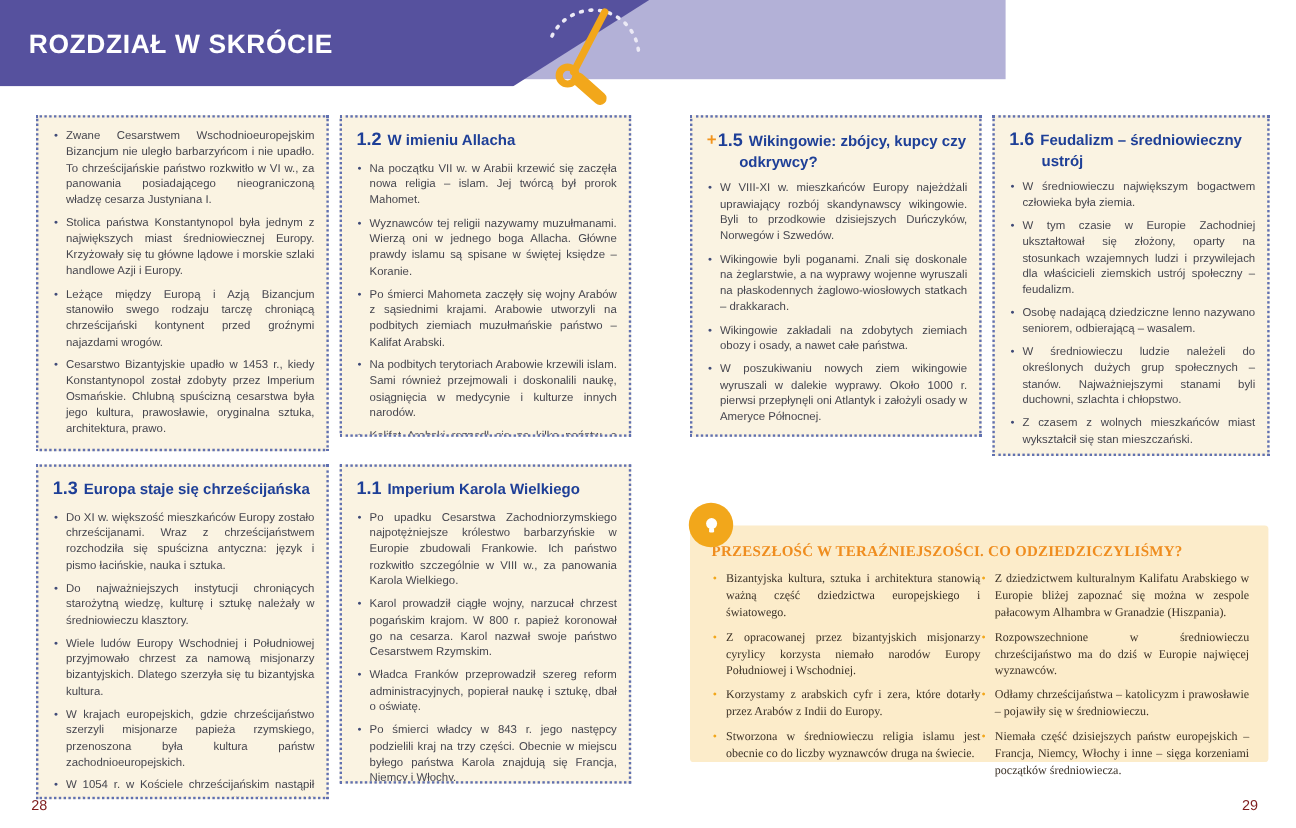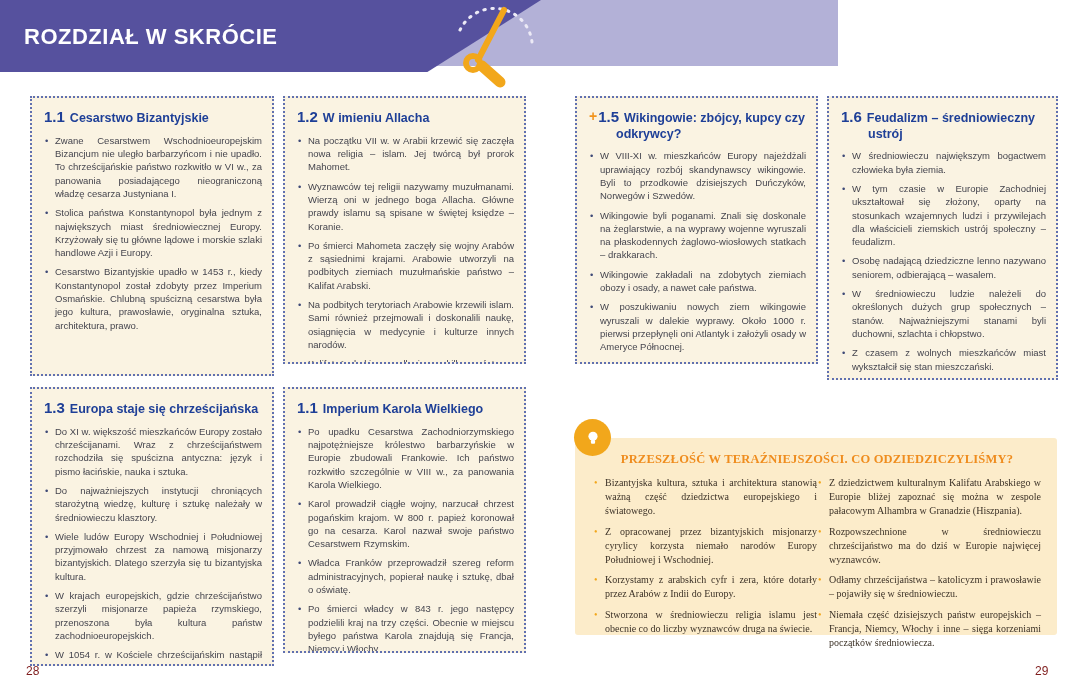--- a/index.html
+++ b/index.html
@@ -45,21 +45,21 @@
   
   #heritage{
     position:absolute;left:575px;top:438px;width:482px;height:197px;
     background:#fcecca;border-radius:3px;padding:13px 16px 8px 18px;box-sizing:border-box;
   }
   #heritage .reminder{
     position:absolute;left:-1px;top:-19px;width:37px;height:37px;border-radius:50%;
     background:#f2a71b;display:flex;align-items:center;justify-content:center;
   }
   #heritage h3{
-    margin:1px 0 9px 0;text-align:center;color:#ef8d1f;font-size:12.5px;
+    margin:1px 0 9px 0;color:#ef8d1f;font-size:12.5px;
     font-family:"Liberation Serif", serif;letter-spacing:.2px;
   }
   .heritage-cols{display:flex;}
   .heritage-col{flex:1;}
   ul.hbullets{list-style:none;margin:0;padding:0;}
   ul.hbullets li{
     position:relative;padding-left:12px;margin:0 0 6px 0;
     font-family:"Liberation Serif", serif;font-size:10px;line-height:1.42;
     color:#3c3227;text-align:justify;hyphens:auto;-webkit-hyphens:auto;
   }
@@ -79,24 +79,24 @@
 <div class="scissors-wrap">
   <svg width="110" height="98" viewBox="0 0 110 98">
     <path d="M28,30 A38,38 0 0 1 100,42" fill="none" stroke="#eceaf6" stroke-width="3" stroke-dasharray="1.5 6.5" stroke-linecap="round"></path>
     <line x1="46" y1="60" x2="72" y2="10" stroke="#f2a71b" stroke-width="6" stroke-linecap="round"></line>
     <circle cx="41" cy="63" r="7" fill="none" stroke="#f2a71b" stroke-width="6"></circle>
     <line x1="50" y1="66" x2="68" y2="82" stroke="#f2a71b" stroke-width="11" stroke-linecap="round"></line>
   </svg>
 </div>
 
 <section class="box" id="box-1-1">
-  <h2><span class="num">1.1</span><span class="ttl">Cesarstwo Bizantyjskie</span></h2>
   <ul class="bullets">
       <li>Zwane Cesarstwem Wschodnioeuropejskim Bizancjum nie uległo barbarzyńcom i nie upadło. To chrześcijańskie państwo rozkwitło w VI w., za panowania posiadającego nieograniczoną władzę cesarza Justyniana I.</li>
       <li>Stolica państwa Konstantynopol była jednym z największych miast średniowiecznej Europy. Krzyżowały się tu główne lądowe i morskie szlaki handlowe Azji i Europy.</li>
+      <li>Leżące między Europą i Azją Bizancjum stanowiło swego rodzaju tarczę chroniącą chrześcijański kontynent przed groźnymi najazdami wrogów.</li>
       <li>Cesarstwo Bizantyjskie upadło w 1453 r., kiedy Konstantynopol został zdobyty przez Imperium Osmańskie. Chlubną spuścizną cesarstwa była jego kultura, prawosławie, oryginalna sztuka, architektura, prawo.</li>
     </ul>
 </section>
 
 <section class="box" id="box-1-2">
   <h2><span class="num">1.2</span><span class="ttl">W imieniu Allacha</span></h2>
   <ul class="bullets">
       <li>Na początku VII w. w Arabii krzewić się zaczęła nowa religia – islam. Jej twórcą był prorok Mahomet.</li>
       <li>Wyznawców tej religii nazywamy muzułmanami. Wierzą oni w jednego boga Allacha. Główne prawdy islamu są spisane w świętej księdze – Koranie.</li>
       <li>Po śmierci Mahometa zaczęły się wojny Arabów z sąsiednimi krajami. Arabowie utworzyli na podbitych ziemiach muzułmańskie państwo – Kalifat Arabski.</li>

